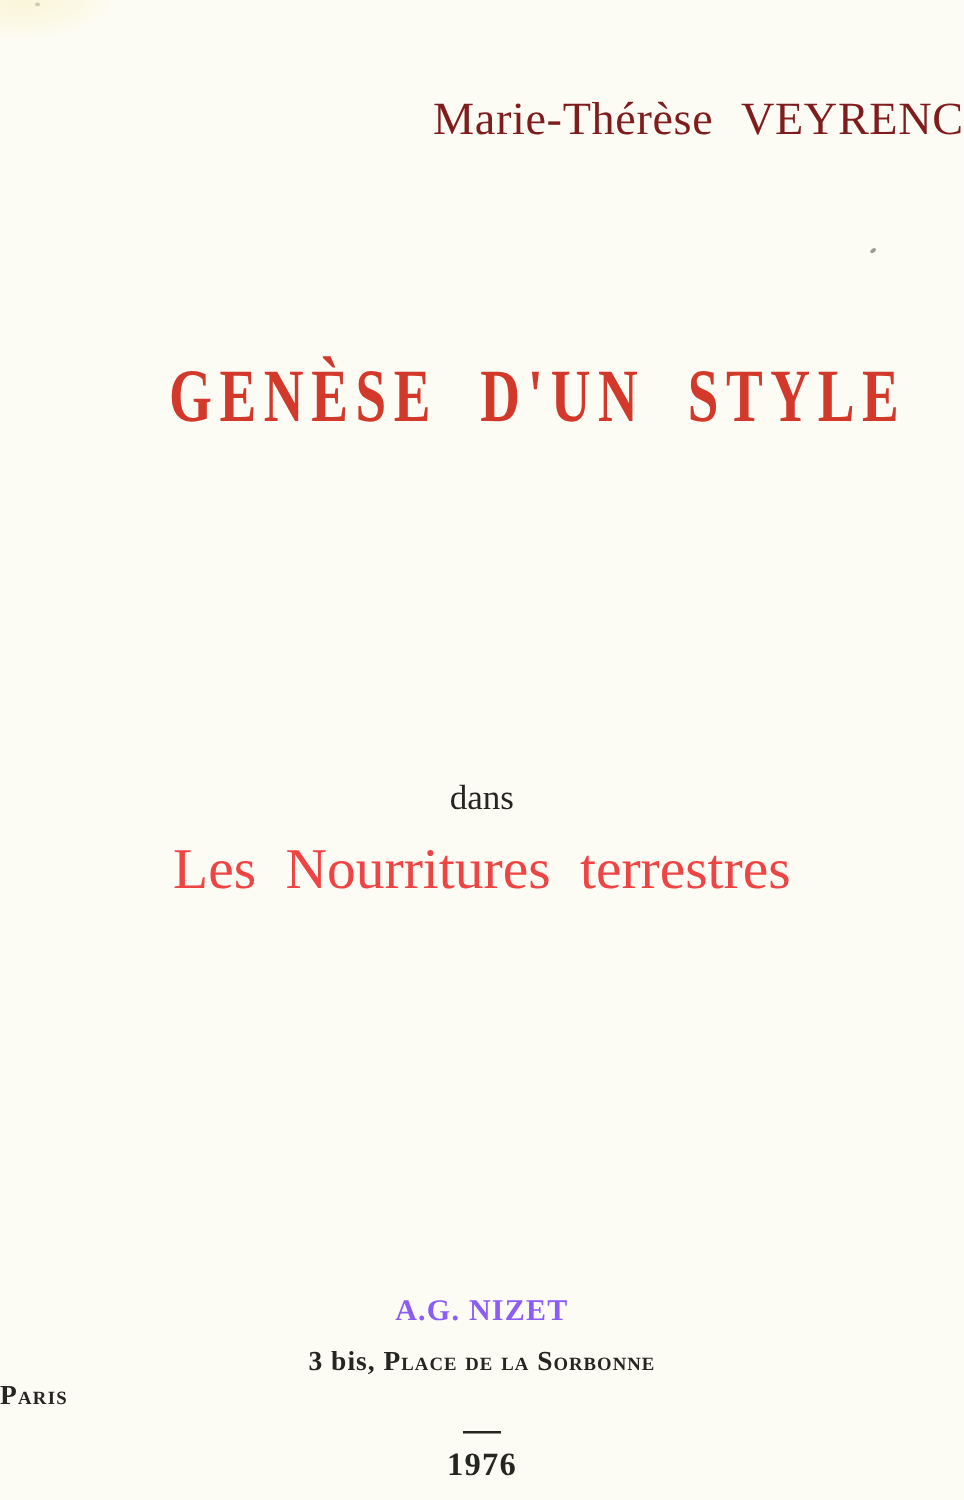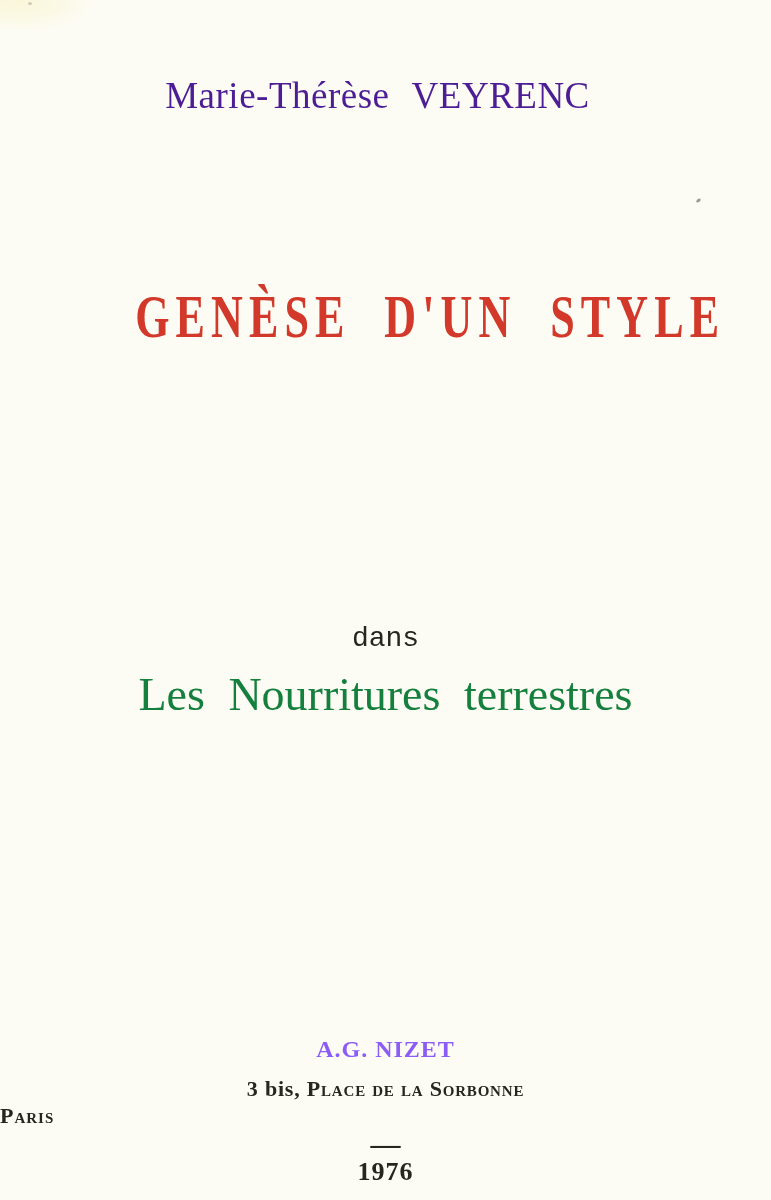--- a/index.html
+++ b/index.html
@@ -25,28 +25,28 @@
   .speck {
     position: absolute;
     background: #7a7a72;
     border-radius: 50%;
   }
   .speck.s1 { left: 696px; top: 199px; width: 5px; height: 3px; transform: rotate(-35deg); opacity: .75; }
   .speck.s2 { left: 28px;  top: 2px;   width: 4px; height: 3px; opacity: .35; }
 
   .author {
     position: absolute;
-    left: 0; right: 16px;
+    left: 0; right: 0;
     top: 76px;
-    text-align: center;
+    text-align: right;
     font-size: 37px;
     line-height: 1.1;
     letter-spacing: 0.5px;
     word-spacing: 13px;
-    color: #4c1d95;
+    color: #7f1d1d;
   }
 
   .main-title-wrap {
     position: absolute;
     left: 0; right: 0;
     top: 284px;
     text-align: center;
     padding-left: 42px;
   }
   .main-title {
@@ -73,31 +73,30 @@
     color: #24261f;
   }
   .subtitle-connector {
     position: absolute;
     left: 0; right: 0;
     top: 624px;
     text-align: center;
     font-size: 28px;
     line-height: 1.1;
     color: #24261f;
-    font-family: Liberation Mono, monospace;
   }
   .subtitle-2 {
     position: absolute;
     left: 0; right: 0;
     top: 670px;
     text-align: center;
     font-size: 46px;
     line-height: 1.1;
     word-spacing: 12px;
-    color: #15803d;
+    color: #ef4444;
   }
 
   .pub-name {
     position: absolute;
     left: 0; right: 0;
     top: 1036px;
     text-align: center;
     font-size: 24px;
     font-weight: 700;
     letter-spacing: 1px;

